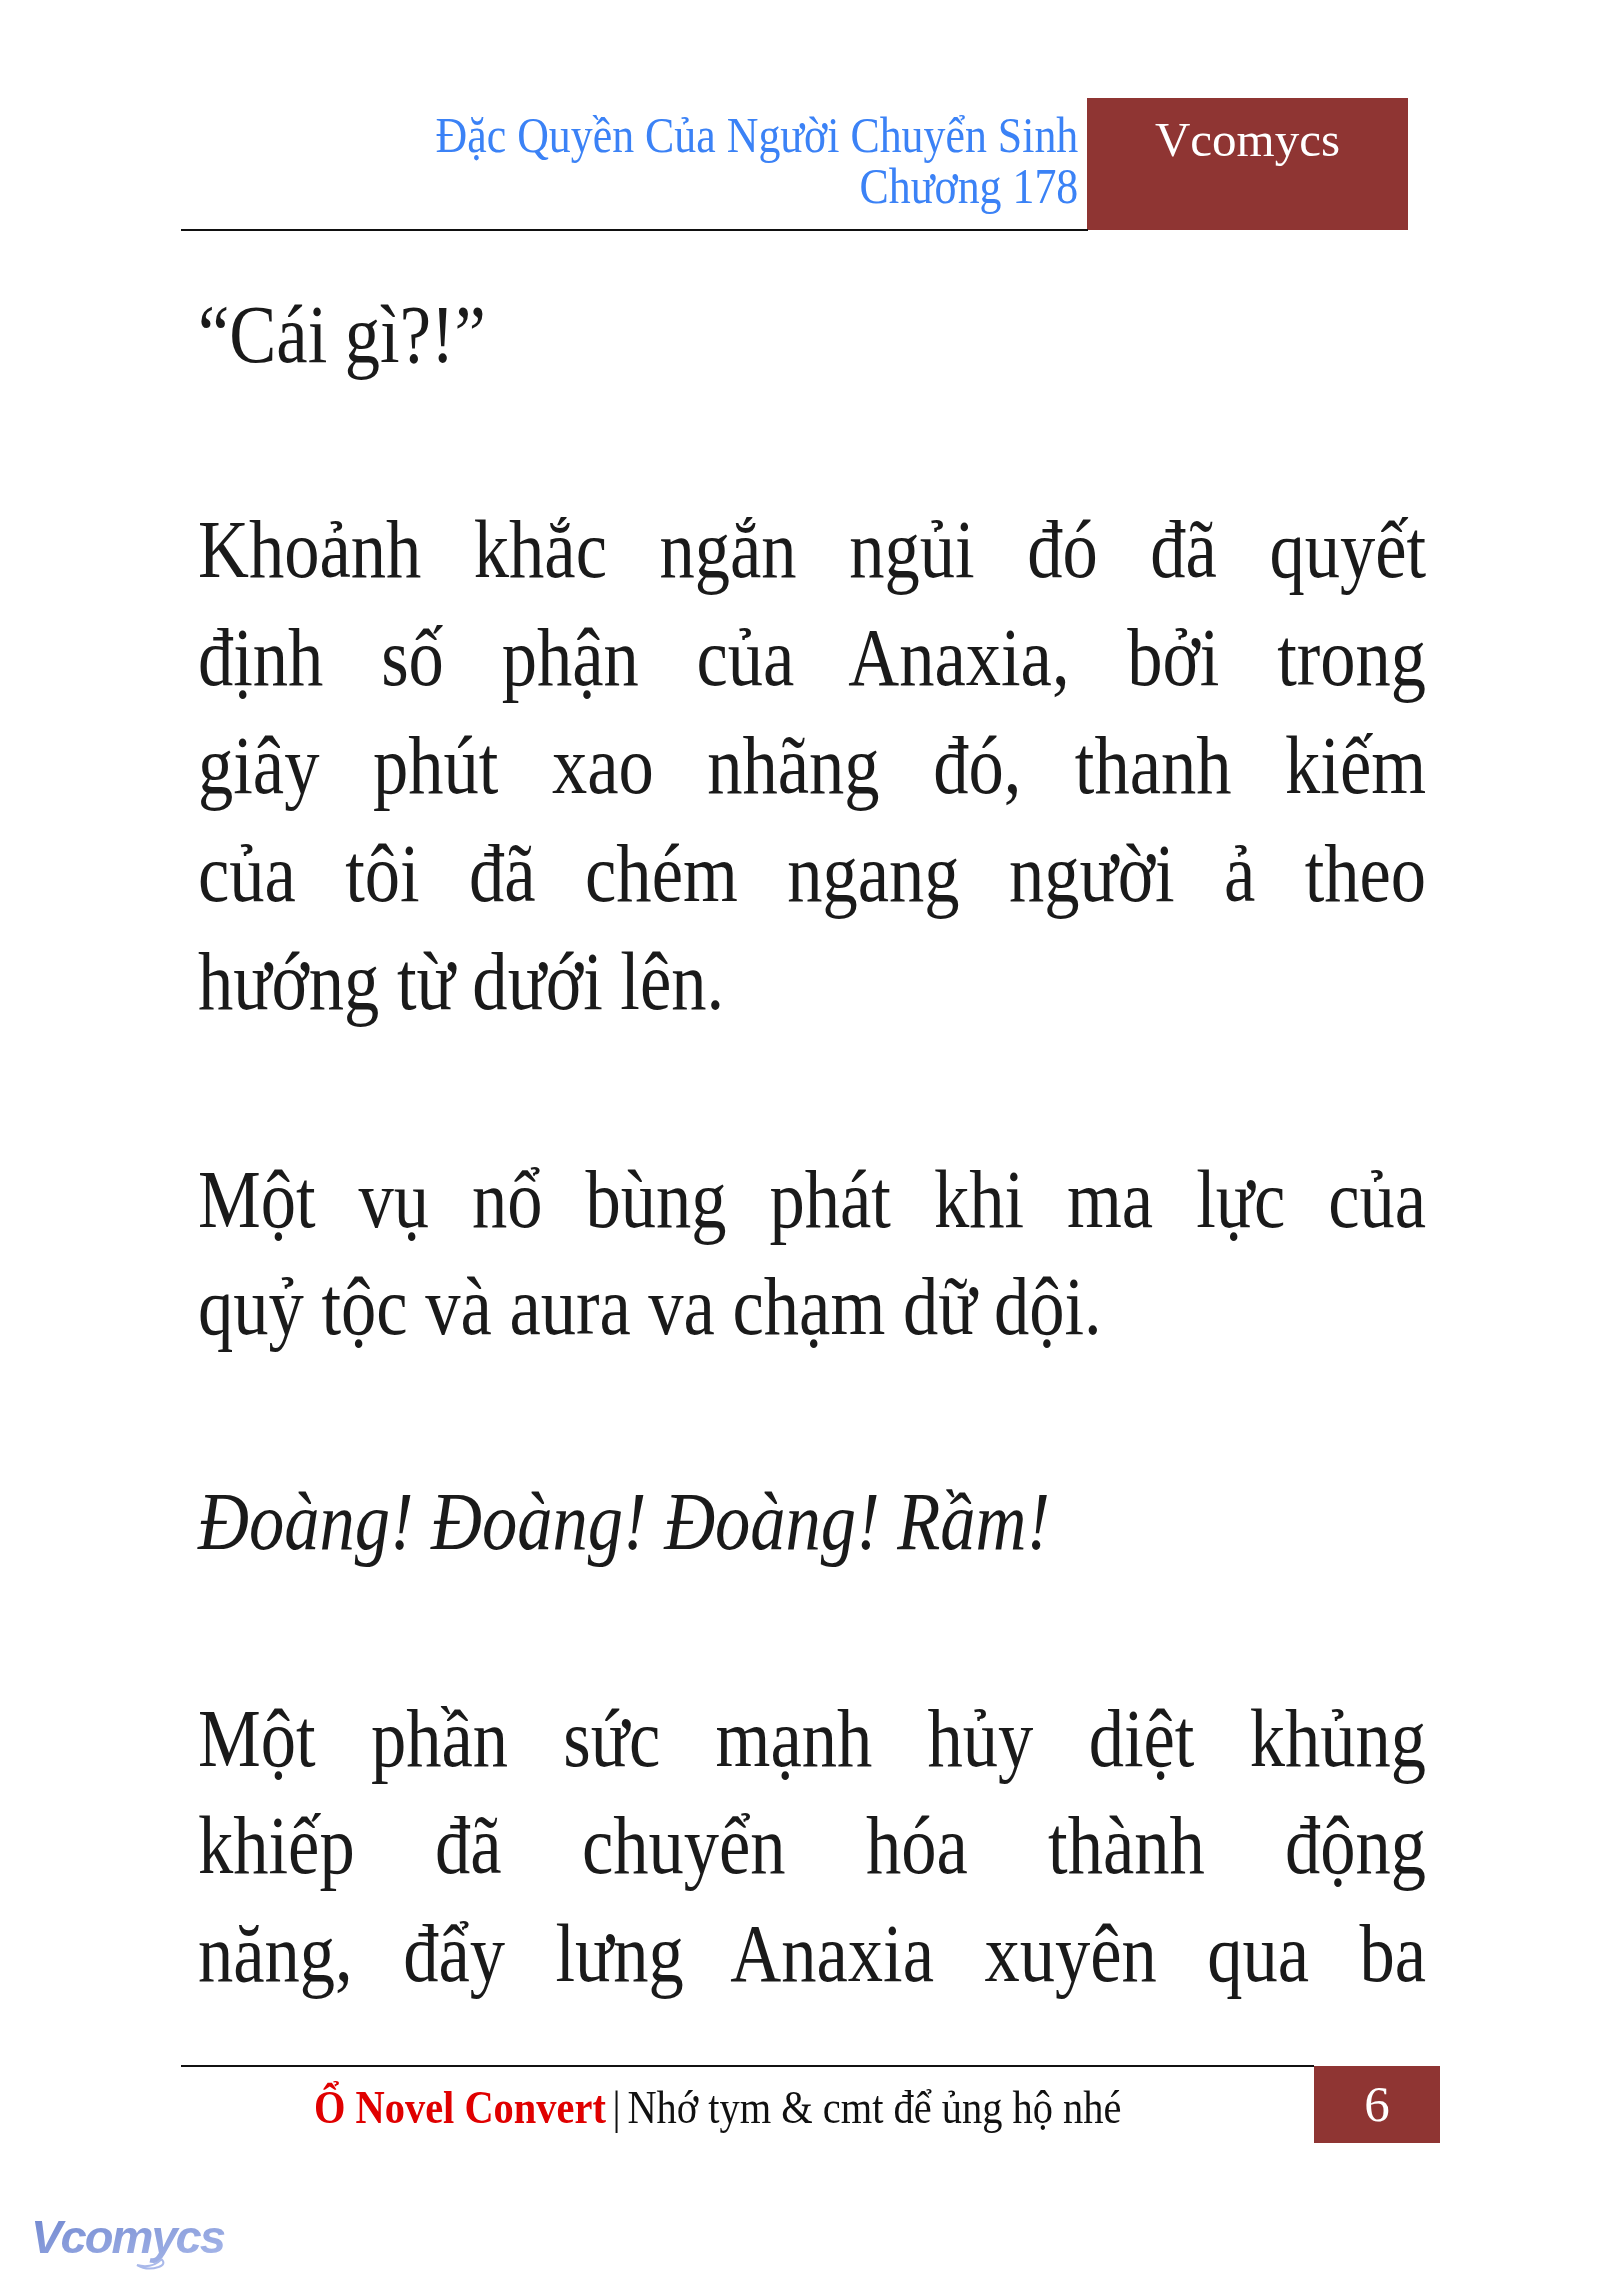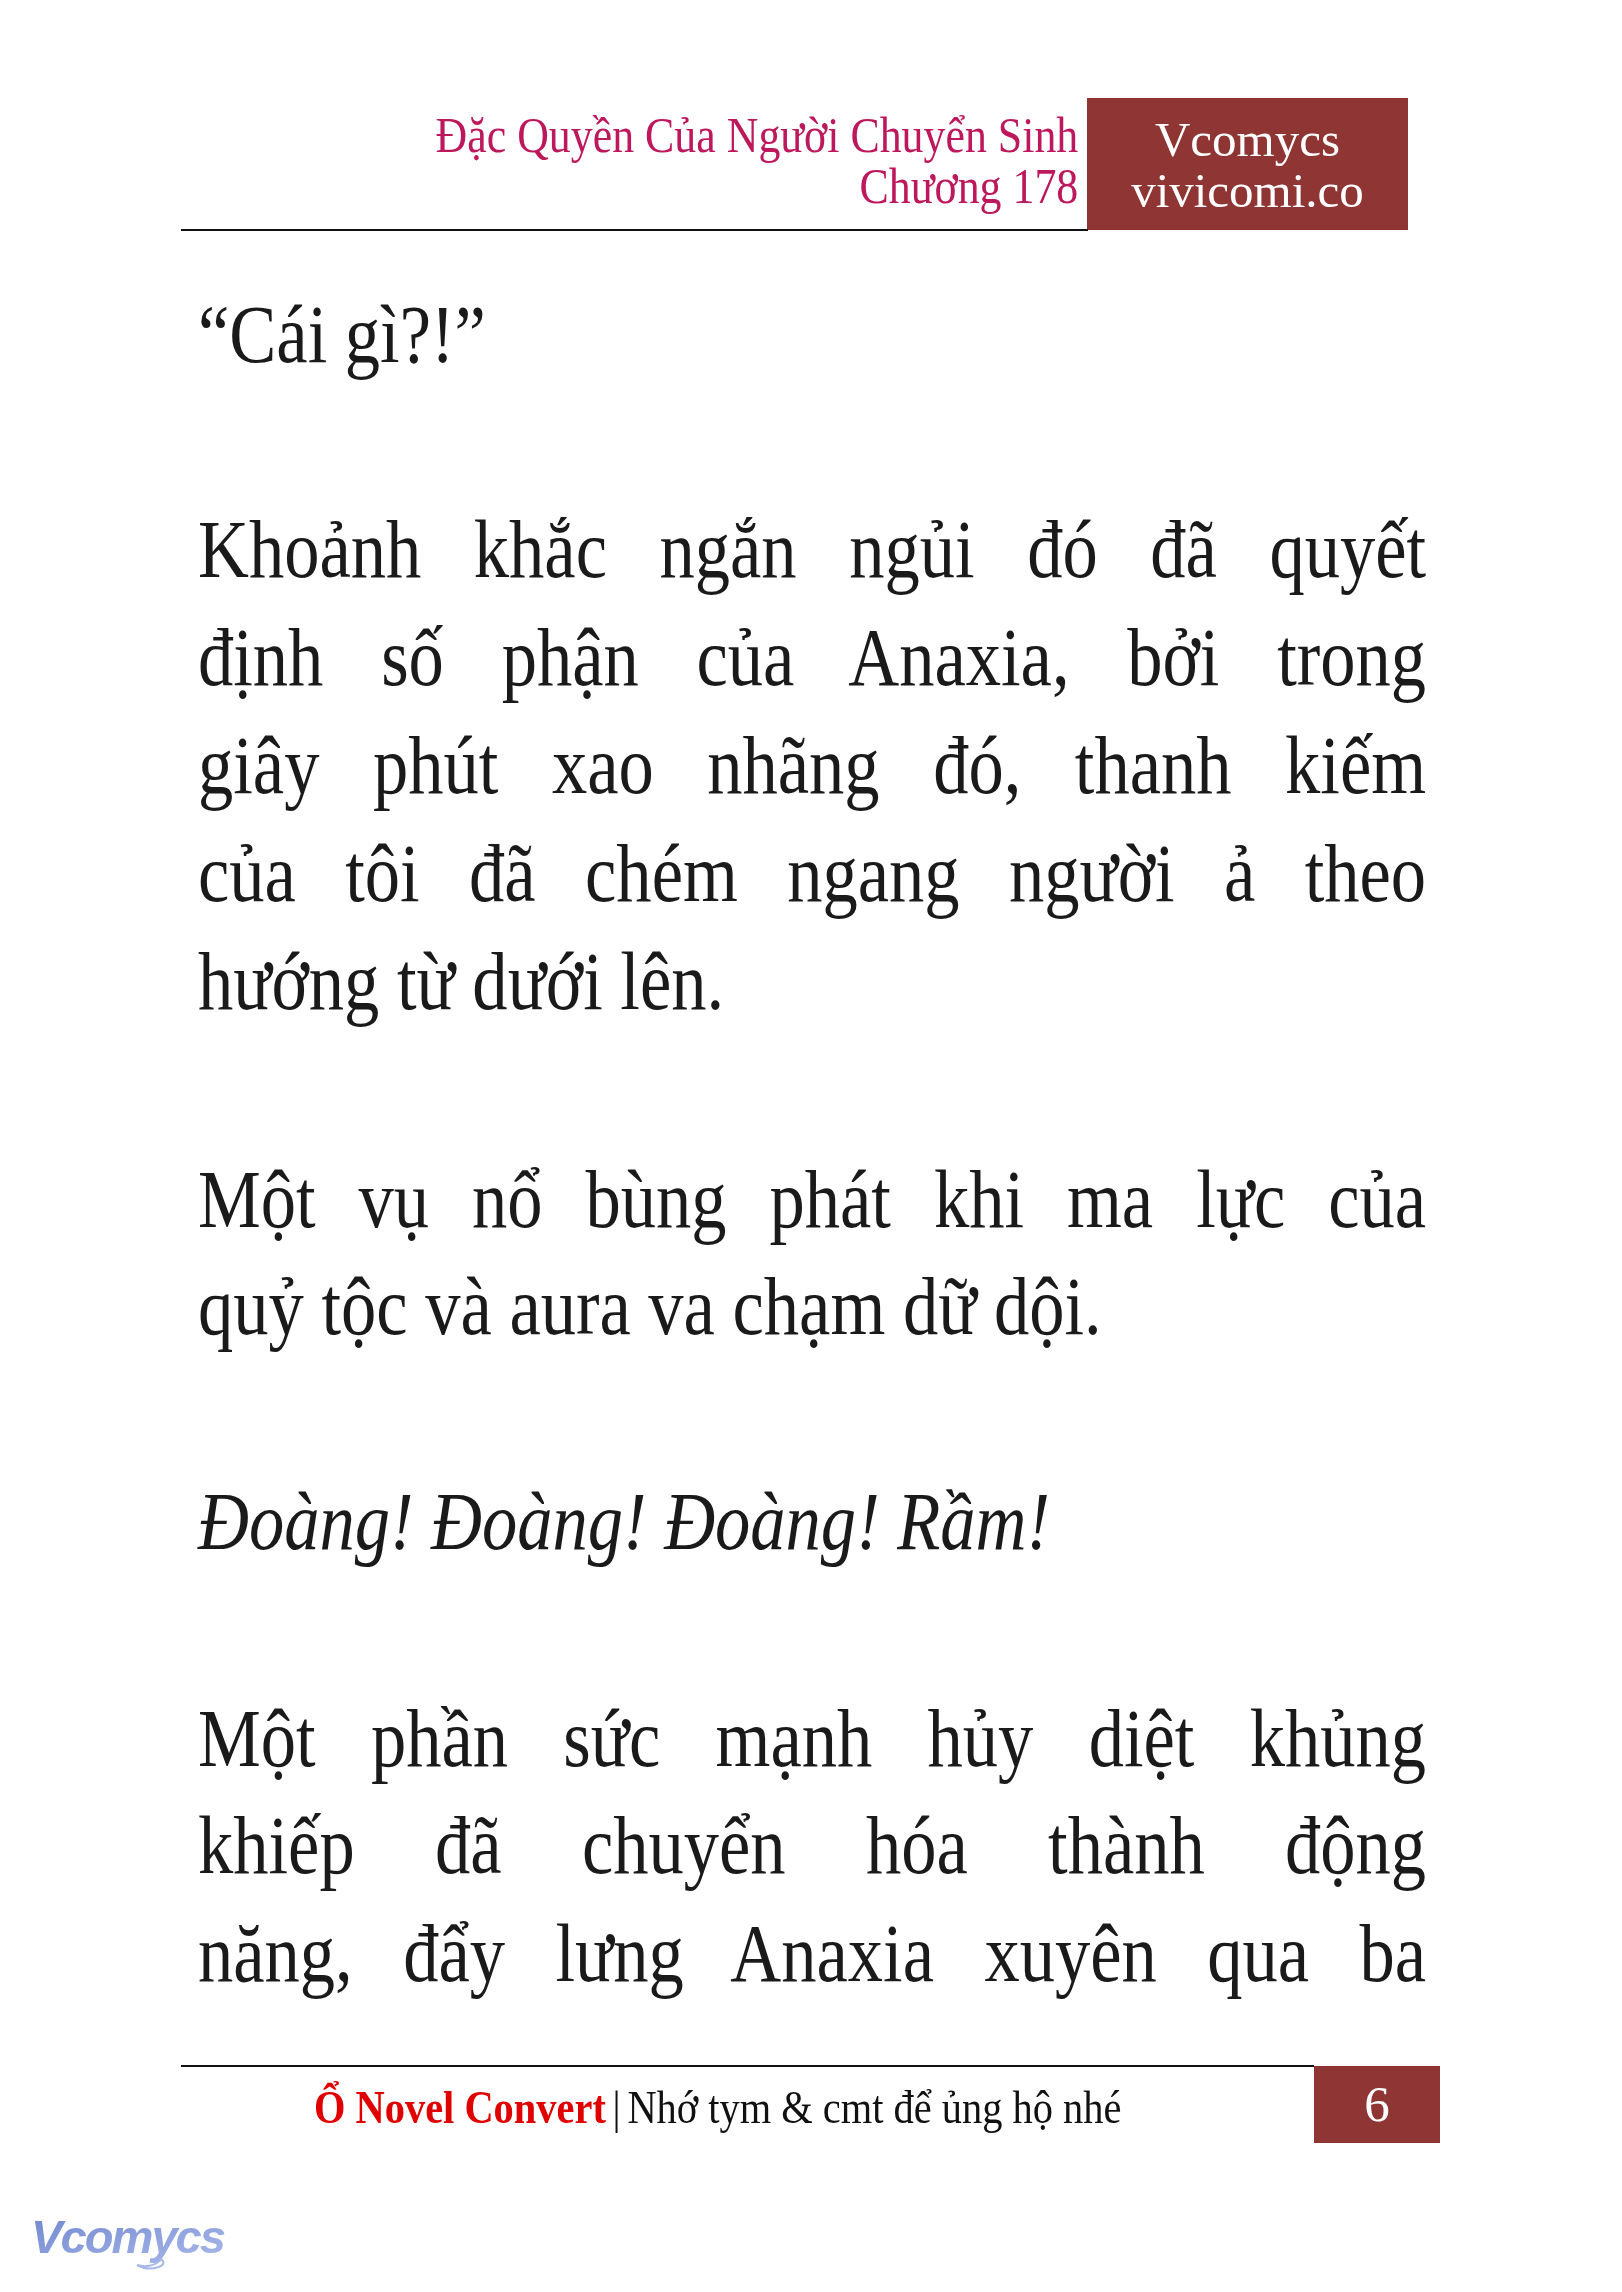--- a/index.html
+++ b/index.html
@@ -2,21 +2,21 @@
 <html><head>
   <meta charset="utf-8">
   <style>
     html, body { margin: 0; padding: 0; background: #ffffff; }
     body { width: 1622px; height: 2293px; position: relative; overflow: hidden;
            font-family: "Liberation Serif", "DejaVu Serif", serif; color: #1a1a1a; }
 
     
     .header-rule { position: absolute; left: 181px; top: 229px; width: 907px; height: 2px; background: #111; }
     .header-title { position: absolute; right: 544px; top: 110px; text-align: right;
-                    font-size: 51px; line-height: 51px; white-space: nowrap; color: #be185d; }
+                    font-size: 51px; line-height: 51px; white-space: nowrap; color: #3b82f6; }
     .header-title .line { display: block; transform: scaleX(0.86); transform-origin: right center; }
     .header-box { position: absolute; left: 1087px; top: 98px; width: 321px; height: 132px;
                   background: #8f3533; color: #ffffff; text-align: center; }
     .header-box .line { display: block; font-size: 49px; line-height: 51px; }
     .header-box .l1 { margin-top: 15.7px; }
 
     
     .content { position: absolute; left: 198px; top: 0; width: 1228px; }
     .tline { position: absolute; left: 0; width: 1428px; font-size: 82px; line-height: 82px;
              white-space: nowrap; transform: scaleX(0.86); transform-origin: left top;
@@ -39,21 +39,20 @@
   </style>
 </head>
 <body>
 
 <div class="header-title">
   <span class="line">Đặc Quyền Của Người Chuyển Sinh</span>
   <span class="line">Chương 178</span>
 </div>
 <div class="header-box">
   <span class="line l1">Vcomycs</span>
-  <span class="line">vivicomi.co</span>
 </div>
 <div class="header-rule"></div>
 
 <div class="content">
 
   <div class="tline last" style="top:294px">“Cái gì?!”</div>
 
   <div class="tline" style="top:509px">Khoảnh khắc ngắn ngủi đó đã quyết</div>
   <div class="tline" style="top:617px">định số phận của Anaxia, bởi trong</div>
   <div class="tline" style="top:725px">giây phút xao nhãng đó, thanh kiếm</div>

